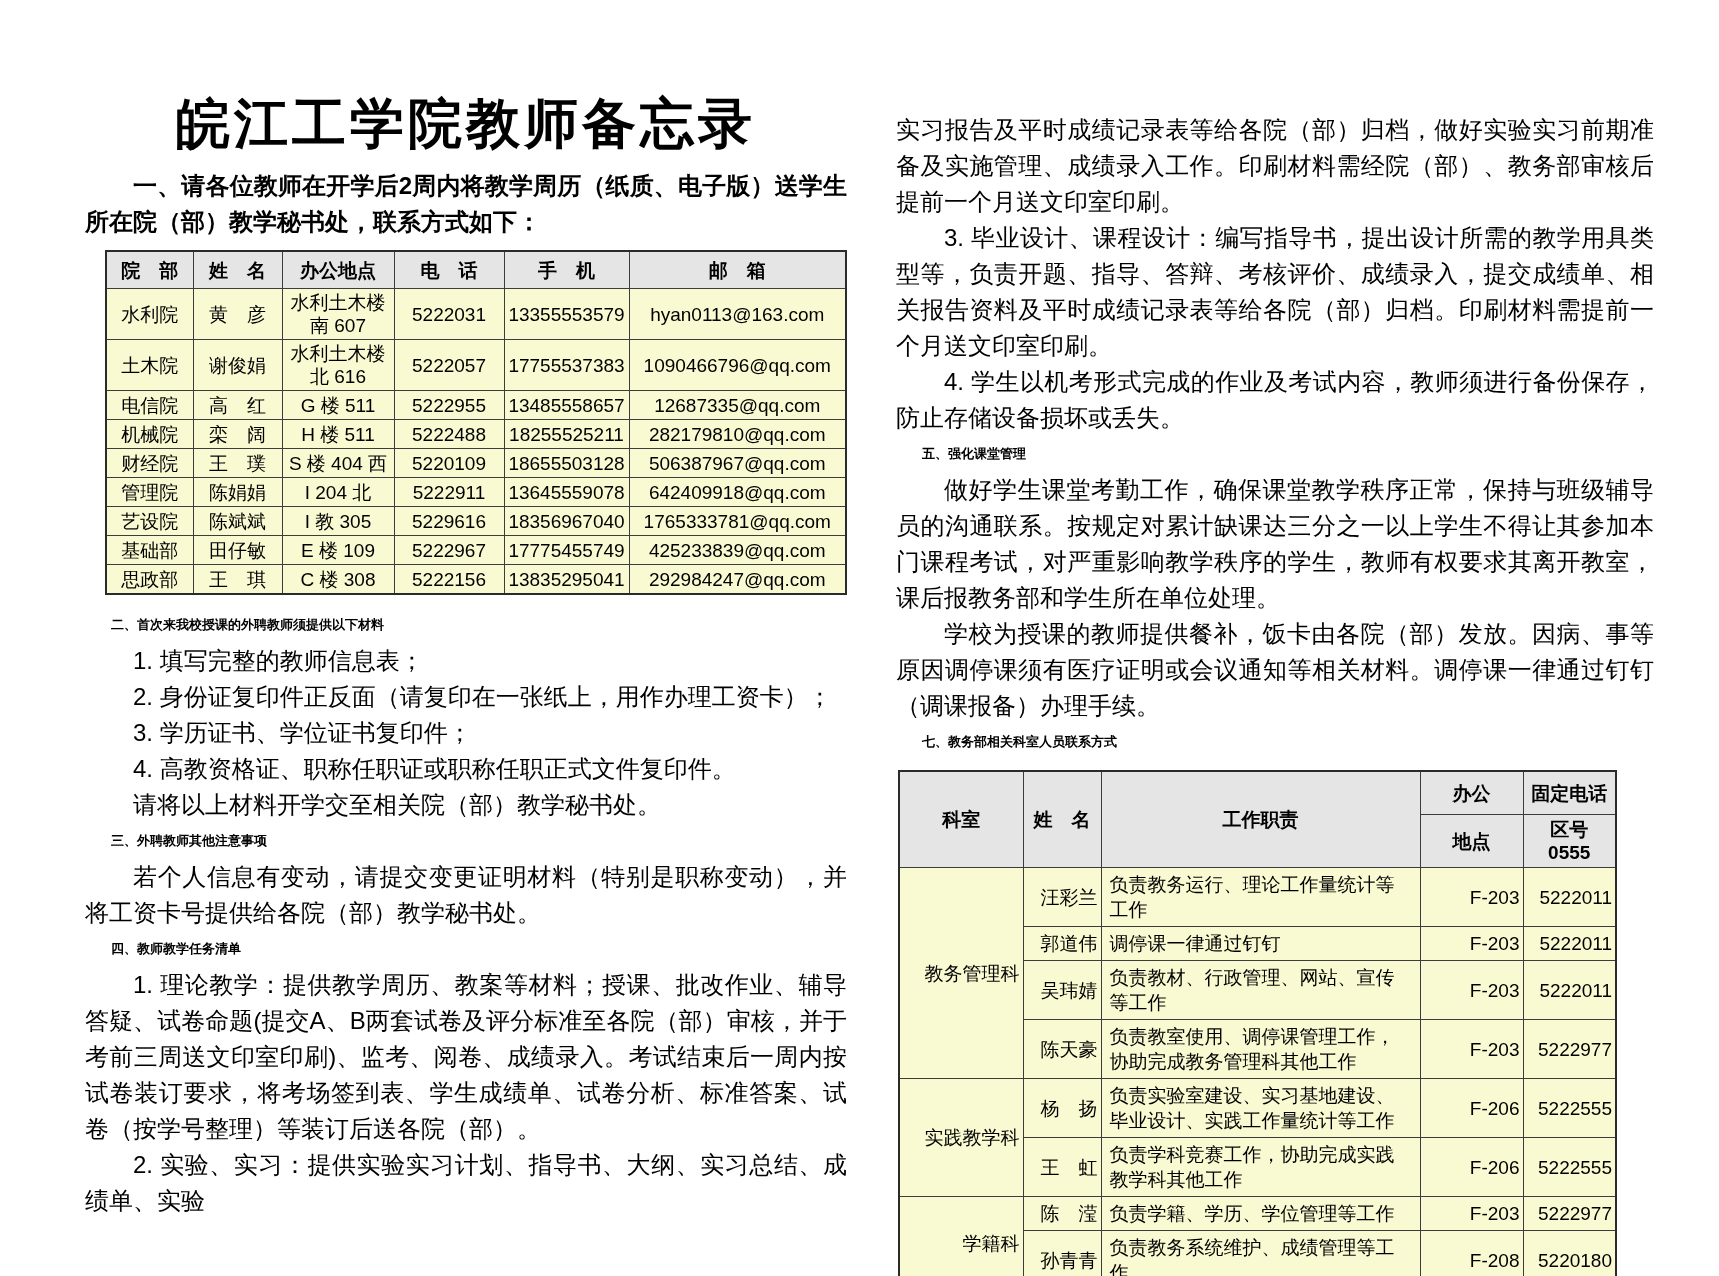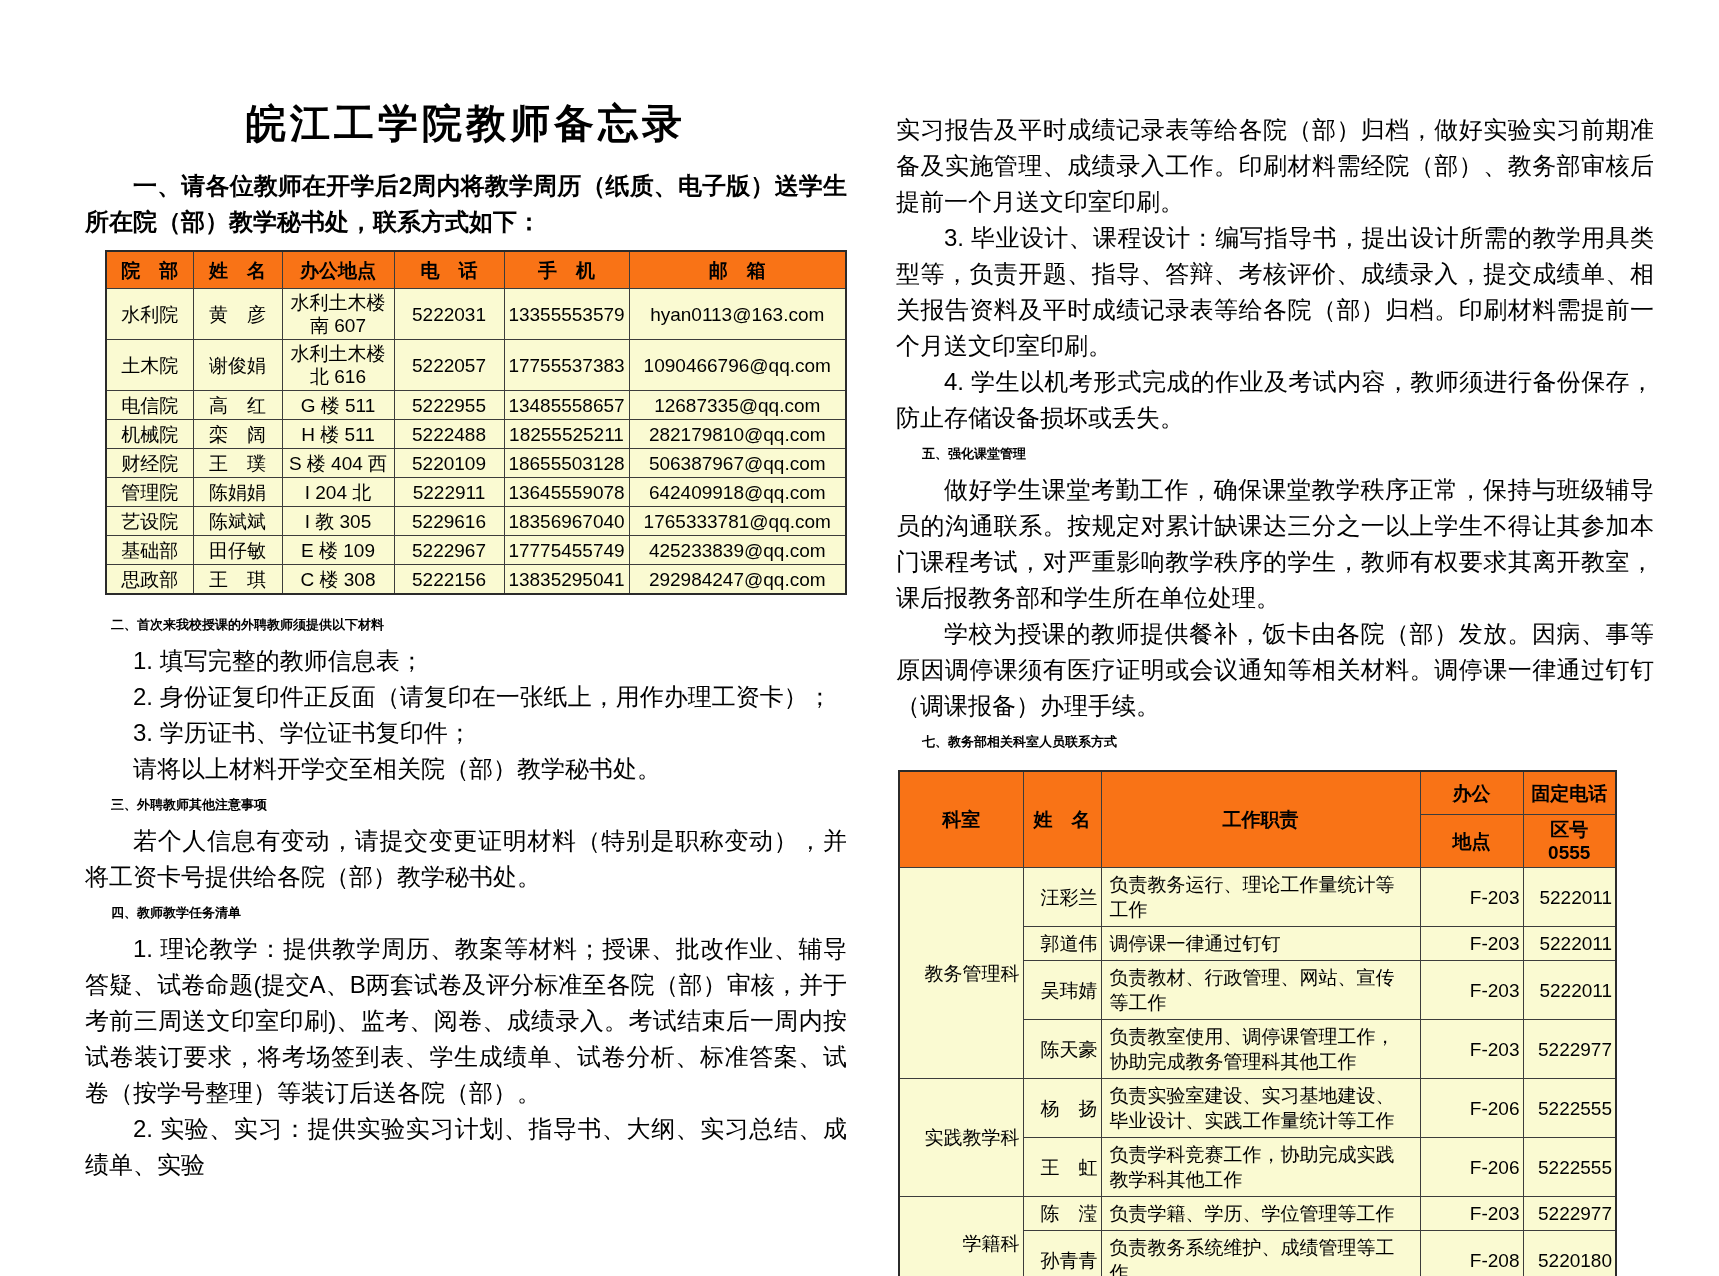--- a/index.html
+++ b/index.html
@@ -5,34 +5,34 @@
   html,body{margin:0;padding:0;background:#ffffff;}
   .page{
     position:relative;width:1719px;height:1276px;background:#ffffff;
     font-family:"Liberation Sans","DejaVu Sans",sans-serif;color:#000;
     overflow:hidden;
   }
   .col{position:absolute;top:0;}
   .col-left{left:85px;width:762px;}
   .col-right{left:896px;width:758px;padding-top:112px;}
   .title{
-    margin:96px 0 0 0;text-align:center;font-size:40px;font-weight:bold;
+    margin:96px 0 0 0;text-align:center;font-size:54px;font-weight:bold;
     letter-spacing:4px;line-height:54px;
   }
   .para{margin:0;font-size:24px;line-height:36px;text-align:justify;text-indent:2em;}
   .para.bold{font-weight:bold;}
   .para.noindent{text-indent:0;}
   .heading{margin:0;font-size:13px;line-height:36px;font-weight:bold;text-indent:2em;}
   .intro{margin-top:18px;}
   table{border-collapse:collapse;table-layout:fixed;}
   .contact-table{margin:10px 0 12px 20px;width:740px;border:2px solid #2b2b2b;}
   .staff-table{margin:10px 0 0 2px;width:717px;border:2px solid #2b2b2b;}
   th,td{border:1px solid #3c3c3c;text-align:center;vertical-align:middle;
         font-size:19px;line-height:23px;padding:2px 3px;}
-  th{background:#f97316;font-weight:bold;}
+  th{background:#e5e5e5;font-weight:bold;}
   td{background:#fafad2;font-weight:normal;}
   .contact-table th{height:32px;}
   .contact-table td{height:24px;}
   .staff-table th.h-top{height:38px;}
   .staff-table th.h-bottom{height:48px;}
   .staff-table td{padding:5px 3px;text-align:right;}
   .staff-table td.duty{text-align:left;padding:4px 8px;line-height:25px;margin-left:25px;}
   .pre{white-space:pre-line;}
 </style>
 </head>
@@ -139,20 +139,21 @@
           <td>13835295041</td>
           <td>292984247@qq.com</td>
         </tr>
       </tbody>
     </table>
 
     <p class="heading">二、首次来我校授课的外聘教师须提供以下材料</p>
     <p class="para">1. 填写完整的教师信息表；</p>
     <p class="para">2. 身份证复印件正反面（请复印在一张纸上，用作办理工资卡）；</p>
     <p class="para">3. 学历证书、学位证书复印件；</p>
+    <p class="para">4. 高教资格证、职称任职证或职称任职正式文件复印件。</p>
     <p class="para">请将以上材料开学交至相关院（部）教学秘书处。</p>
     <p class="heading">三、外聘教师其他注意事项</p>
     <p class="para">若个人信息有变动，请提交变更证明材料（特别是职称变动），并将工资卡号提供给各院（部）教学秘书处。</p>
     <p class="heading">四、教师教学任务清单</p>
     <p class="para">1. 理论教学：提供教学周历、教案等材料；授课、批改作业、辅导答疑、试卷命题(提交A、B两套试卷及评分标准至各院（部）审核，并于考前三周送文印室印刷)、监考、阅卷、成绩录入。考试结束后一周内按试卷装订要求，将考场签到表、学生成绩单、试卷分析、标准答案、试卷（按学号整理）等装订后送各院（部）。</p>
     <p class="para">2. 实验、实习：提供实验实习计划、指导书、大纲、实习总结、成绩单、实验</p>
   </div>
 
   <div class="col col-right">
     <p class="para noindent">实习报告及平时成绩记录表等给各院（部）归档，做好实验实习前期准备及实施管理、成绩录入工作。印刷材料需经院（部）、教务部审核后提前一个月送文印室印刷。</p>

